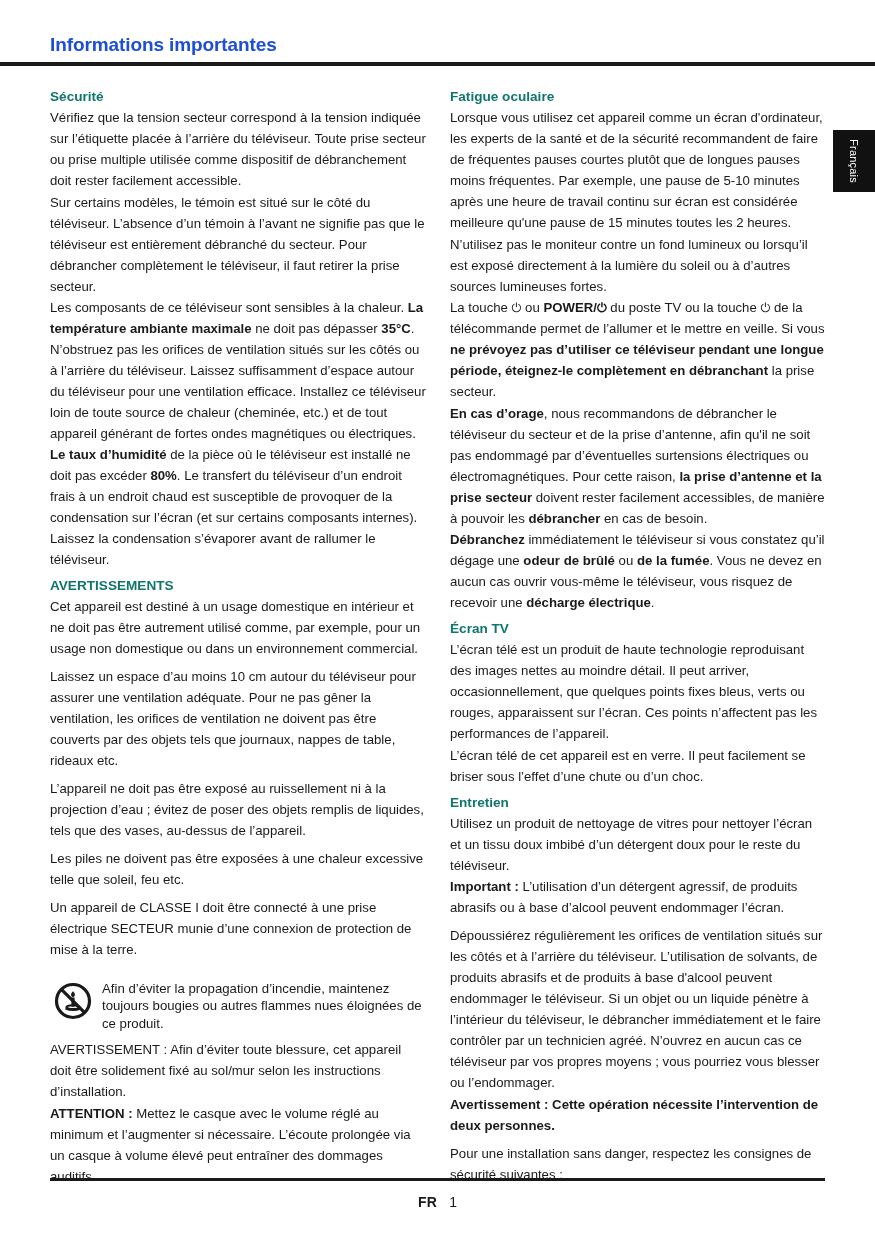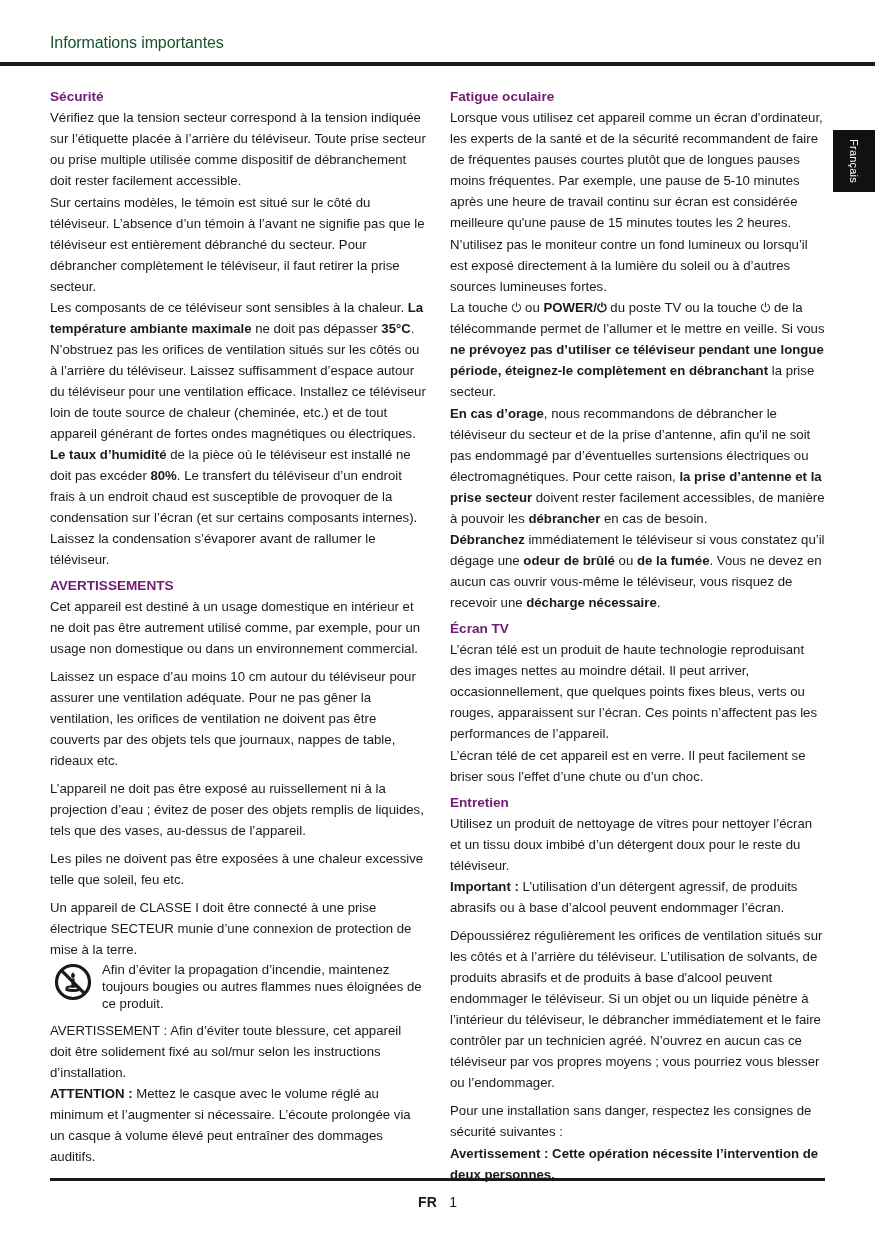--- a/index.html
+++ b/index.html
@@ -28,24 +28,24 @@
     position: absolute;
     left: 0;
     top: 34px;
     width: 875px;
     height: 38px;
   }
   .header-title {
     position: absolute;
     left: 50px;
     top: 0;
-    font-size: 16px;
-    font-weight: normal;
+    font-size: 19px;
+    font-weight: bold;
     letter-spacing: -0.1px;
-    color: #14532d;
+    color: #1d4ed8;
     white-space: nowrap;
   }
   .header-rule {
     position: absolute;
     left: 0;
     top: 28px;
     width: 875px;
     height: 4px;
     background: #1a1a1a;
   }
@@ -88,21 +88,21 @@
   }
   .col-left  { left: 0; }
   .col-right { left: 400px; }
 
   
   h2.sec-head {
     margin: 0 0 1px 0;
     font-size: 13.6px;
     font-weight: bold;
     line-height: 18px;
-    color: #701a75;
+    color: #0f766e;
   }
   h2.sec-head.caps {
     font-weight: bold;
   }
   h2.sec-head.spaced {
     margin-top: 7px;
   }
   p.para {
     margin: 0 0 0.5px 0;
     font-size: 13.2px;
@@ -116,21 +116,21 @@
   }
   b { font-weight: bold; }
   .pw {
     font-family: "DejaVu Sans", sans-serif;
     font-size: 12.4px;
   }
 
   
   .flame-note {
     position: relative;
-    margin-top: 0;
+    margin-top: 20px;
     padding-left: 52px;
     min-height: 50px;
   }
   .flame-note p {
     margin: 0;
     font-size: 13.2px;
     line-height: 17.35px;
   }
   .no-flame-icon {
     position: absolute;
@@ -236,39 +236,39 @@
 
       <h2 class="sec-head">Fatigue oculaire</h2>
 
       <p class="para">Lorsque vous utilisez cet appareil comme un écran d'ordinateur, les experts de la santé et de la sécurité recommandent de faire de fréquentes pauses courtes plutôt que de longues pauses moins fréquentes. Par exemple, une pause de 5-10 minutes après une heure de travail continu sur écran est considérée meilleure qu'une pause de 15 minutes toutes les 2 heures.</p>
       <p class="para">N’utilisez pas le moniteur contre un fond lumineux ou lorsqu’il est exposé directement à la lumière du soleil ou à d’autres sources lumineuses fortes.</p>
 
       <p class="para"><span>La touche </span><span class="pw">⏻</span><span> ou </span><b>POWER/</b><b class="pw">⏻</b><span> du poste TV ou la touche </span><span class="pw">⏻</span><span> de la télécommande permet de l’allumer et le mettre en veille. Si vous </span><b>ne prévoyez pas d’utiliser ce téléviseur pendant une longue période, éteignez-le complètement en débranchant</b><span> la prise secteur.</span></p>
 
       <p class="para"><b>En cas d’orage</b><span>, nous recommandons de débrancher le téléviseur du secteur et de la prise d’antenne, afin qu'il ne soit pas endommagé par d’éventuelles surtensions électriques ou électromagnétiques. Pour cette raison, </span><b>la prise d’antenne et la prise secteur</b><span> doivent rester facilement accessibles, de manière à pouvoir les </span><b>débrancher</b><span> en cas de besoin.</span></p>
 
-      <p class="para"><b>Débranchez</b><span> immédiatement le téléviseur si vous constatez qu’il dégage une </span><b>odeur de brûlé</b><span> ou </span><b>de la fumée</b><span>. Vous ne devez en aucun cas ouvrir vous-même le téléviseur, vous risquez de recevoir une </span><b>décharge nécessaire</b><span>.</span></p>
+      <p class="para"><b>Débranchez</b><span> immédiatement le téléviseur si vous constatez qu’il dégage une </span><b>odeur de brûlé</b><span> ou </span><b>de la fumée</b><span>. Vous ne devez en aucun cas ouvrir vous-même le téléviseur, vous risquez de recevoir une </span><b>décharge électrique</b><span>.</span></p>
 
       <h2 class="sec-head spaced">Écran TV</h2>
 
       <p class="para">L’écran télé est un produit de haute technologie reproduisant des images nettes au moindre détail. Il peut arriver, occasionnellement, que quelques points fixes bleus, verts ou rouges, apparaissent sur l’écran. Ces points n’affectent pas les performances de l’appareil.</p>
       <p class="para">L’écran télé de cet appareil est en verre. Il peut facilement se briser sous l’effet d’une chute ou d’un choc.</p>
 
       <h2 class="sec-head spaced">Entretien</h2>
 
       <p class="para">Utilisez un produit de nettoyage de vitres pour nettoyer l’écran et un tissu doux imbibé d’un détergent doux pour le reste du téléviseur.</p>
 
       <p class="para"><b>Important :</b><span> L’utilisation d’un détergent agressif, de produits abrasifs ou à base d’alcool peuvent endommager l’écran.</span></p>
 
       <p class="para gap">Dépoussiérez régulièrement les orifices de ventilation situés sur les côtés et à l’arrière du téléviseur. L’utilisation de solvants, de produits abrasifs et de produits à base d'alcool peuvent endommager le téléviseur. Si un objet ou un liquide pénètre à l’intérieur du téléviseur, le débrancher immédiatement et le faire contrôler par un technicien agréé. N’ouvrez en aucun cas ce téléviseur par vos propres moyens ; vous pourriez vous blesser ou l’endommager.</p>
 
 
+      <p class="para"><b>Avertissement : Cette opération nécessite l’intervention de deux personnes.</b></p>
+
       <p class="para gap">Pour une installation sans danger, respectez les consignes de sécurité suivantes :</p>
-
-      <p class="para"><b>Avertissement : Cette opération nécessite l’intervention de deux personnes.</b></p>
 
     </div>
   </div>
 
   <div class="footer">
     <div class="footer-rule"></div>
     <div class="footer-inner">
       <span class="footer-lang">FR</span><span class="footer-page">1</span>
     </div>
   </div>

